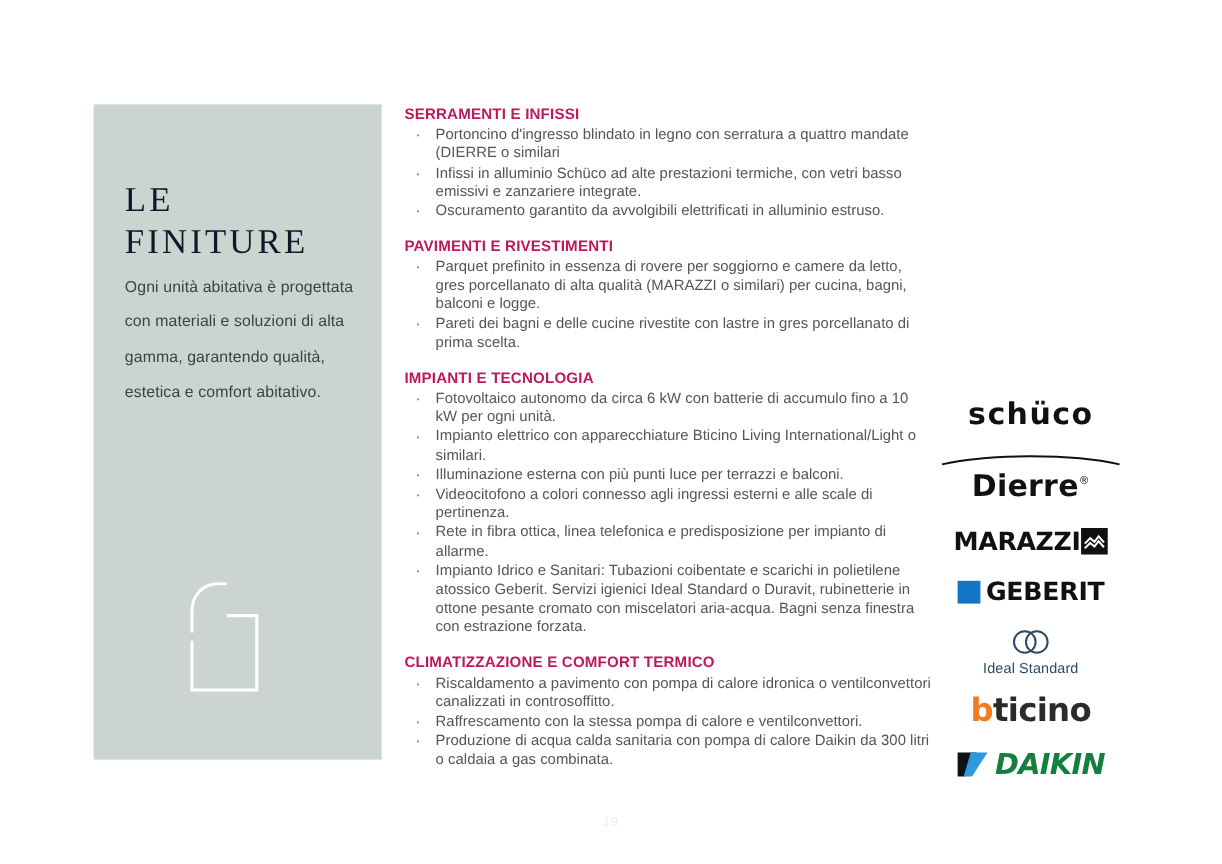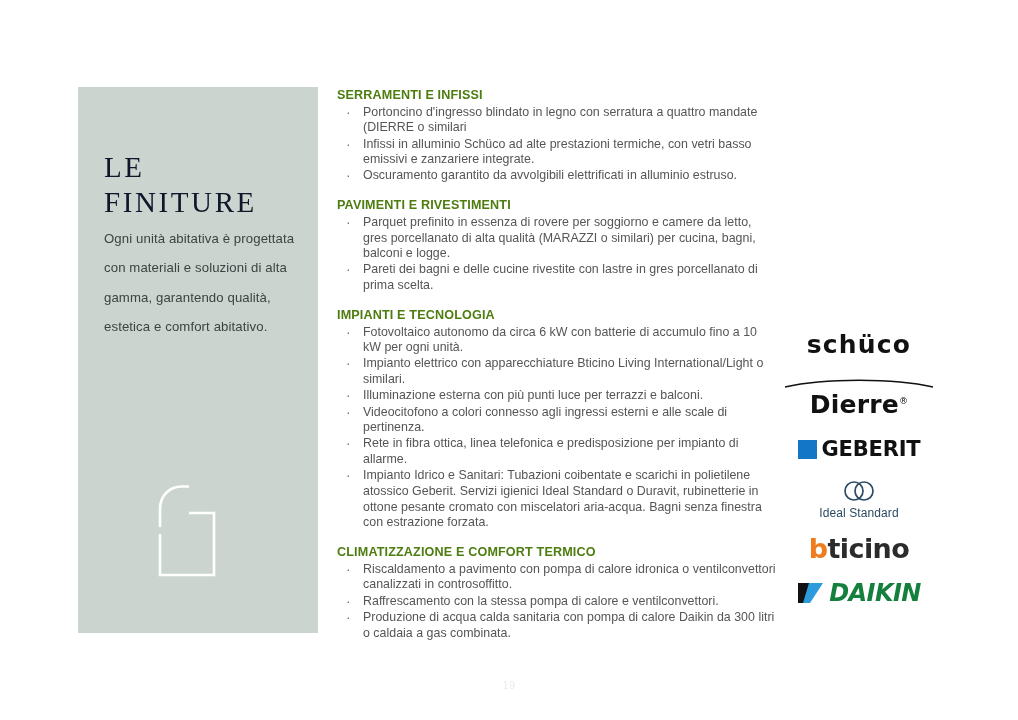--- a/index.html
+++ b/index.html
@@ -69,21 +69,21 @@
     left: 337px;
     top: 88px;
     width: 440px;
   }
   .section { margin-bottom: 14px; }
   .section:last-child { margin-bottom: 0; }
 
   .sec-head {
     font-size: 12.6px;
     font-weight: 700;
-    color: #4d7c0f;
+    color: #be185d;
     letter-spacing: 0.15px;
     line-height: 1.25;
     margin: 0 0 1px 0;
   }
   .bullets {
     list-style: none;
     margin: 0;
     padding: 0;
   }
   .bullet {
@@ -334,20 +334,28 @@
       <span class="lg-schuco">schüco</span>
     </div>
 
     <div class="lg-dierre-wrap">
       <svg class="dierre-arc" viewBox="0 0 150 12" aria-hidden="true">
         <path d="M1 9 C40 0 110 0 149 9" fill="none" stroke="#111111" stroke-width="1.6"></path>
       </svg>
       <span class="lg-dierre"><span>Dierre</span><sup>®</sup></span>
     </div>
 
+    <div class="lg-marazzi-wrap">
+      <span class="lg-marazzi">MARAZZI</span>
+      <svg class="marazzi-mark" viewBox="0 0 22 22" aria-hidden="true">
+        <rect x="0" y="0" width="22" height="22" fill="#111111"></rect>
+        <path d="M3 13 L7.5 8.5 L11 11.5 L14.5 7 L19 12" fill="none" stroke="#ffffff" stroke-width="1.7"></path>
+        <path d="M3 17 L7.5 12.5 L11 15.5 L14.5 11 L19 16" fill="none" stroke="#ffffff" stroke-width="1.7"></path>
+      </svg>
+    </div>
 
     <div class="lg-geberit-wrap">
       <span class="geberit-mark"></span>
       <span class="lg-geberit">GEBERIT</span>
     </div>
 
     <div class="lg-ideal-wrap">
       <svg width="44" height="26" viewBox="0 0 44 26" aria-hidden="true">
         <circle cx="17" cy="13" r="9" fill="none" stroke="#2c4a63" stroke-width="1.7"></circle>
         <circle cx="27" cy="13" r="9" fill="none" stroke="#2c4a63" stroke-width="1.7"></circle>

